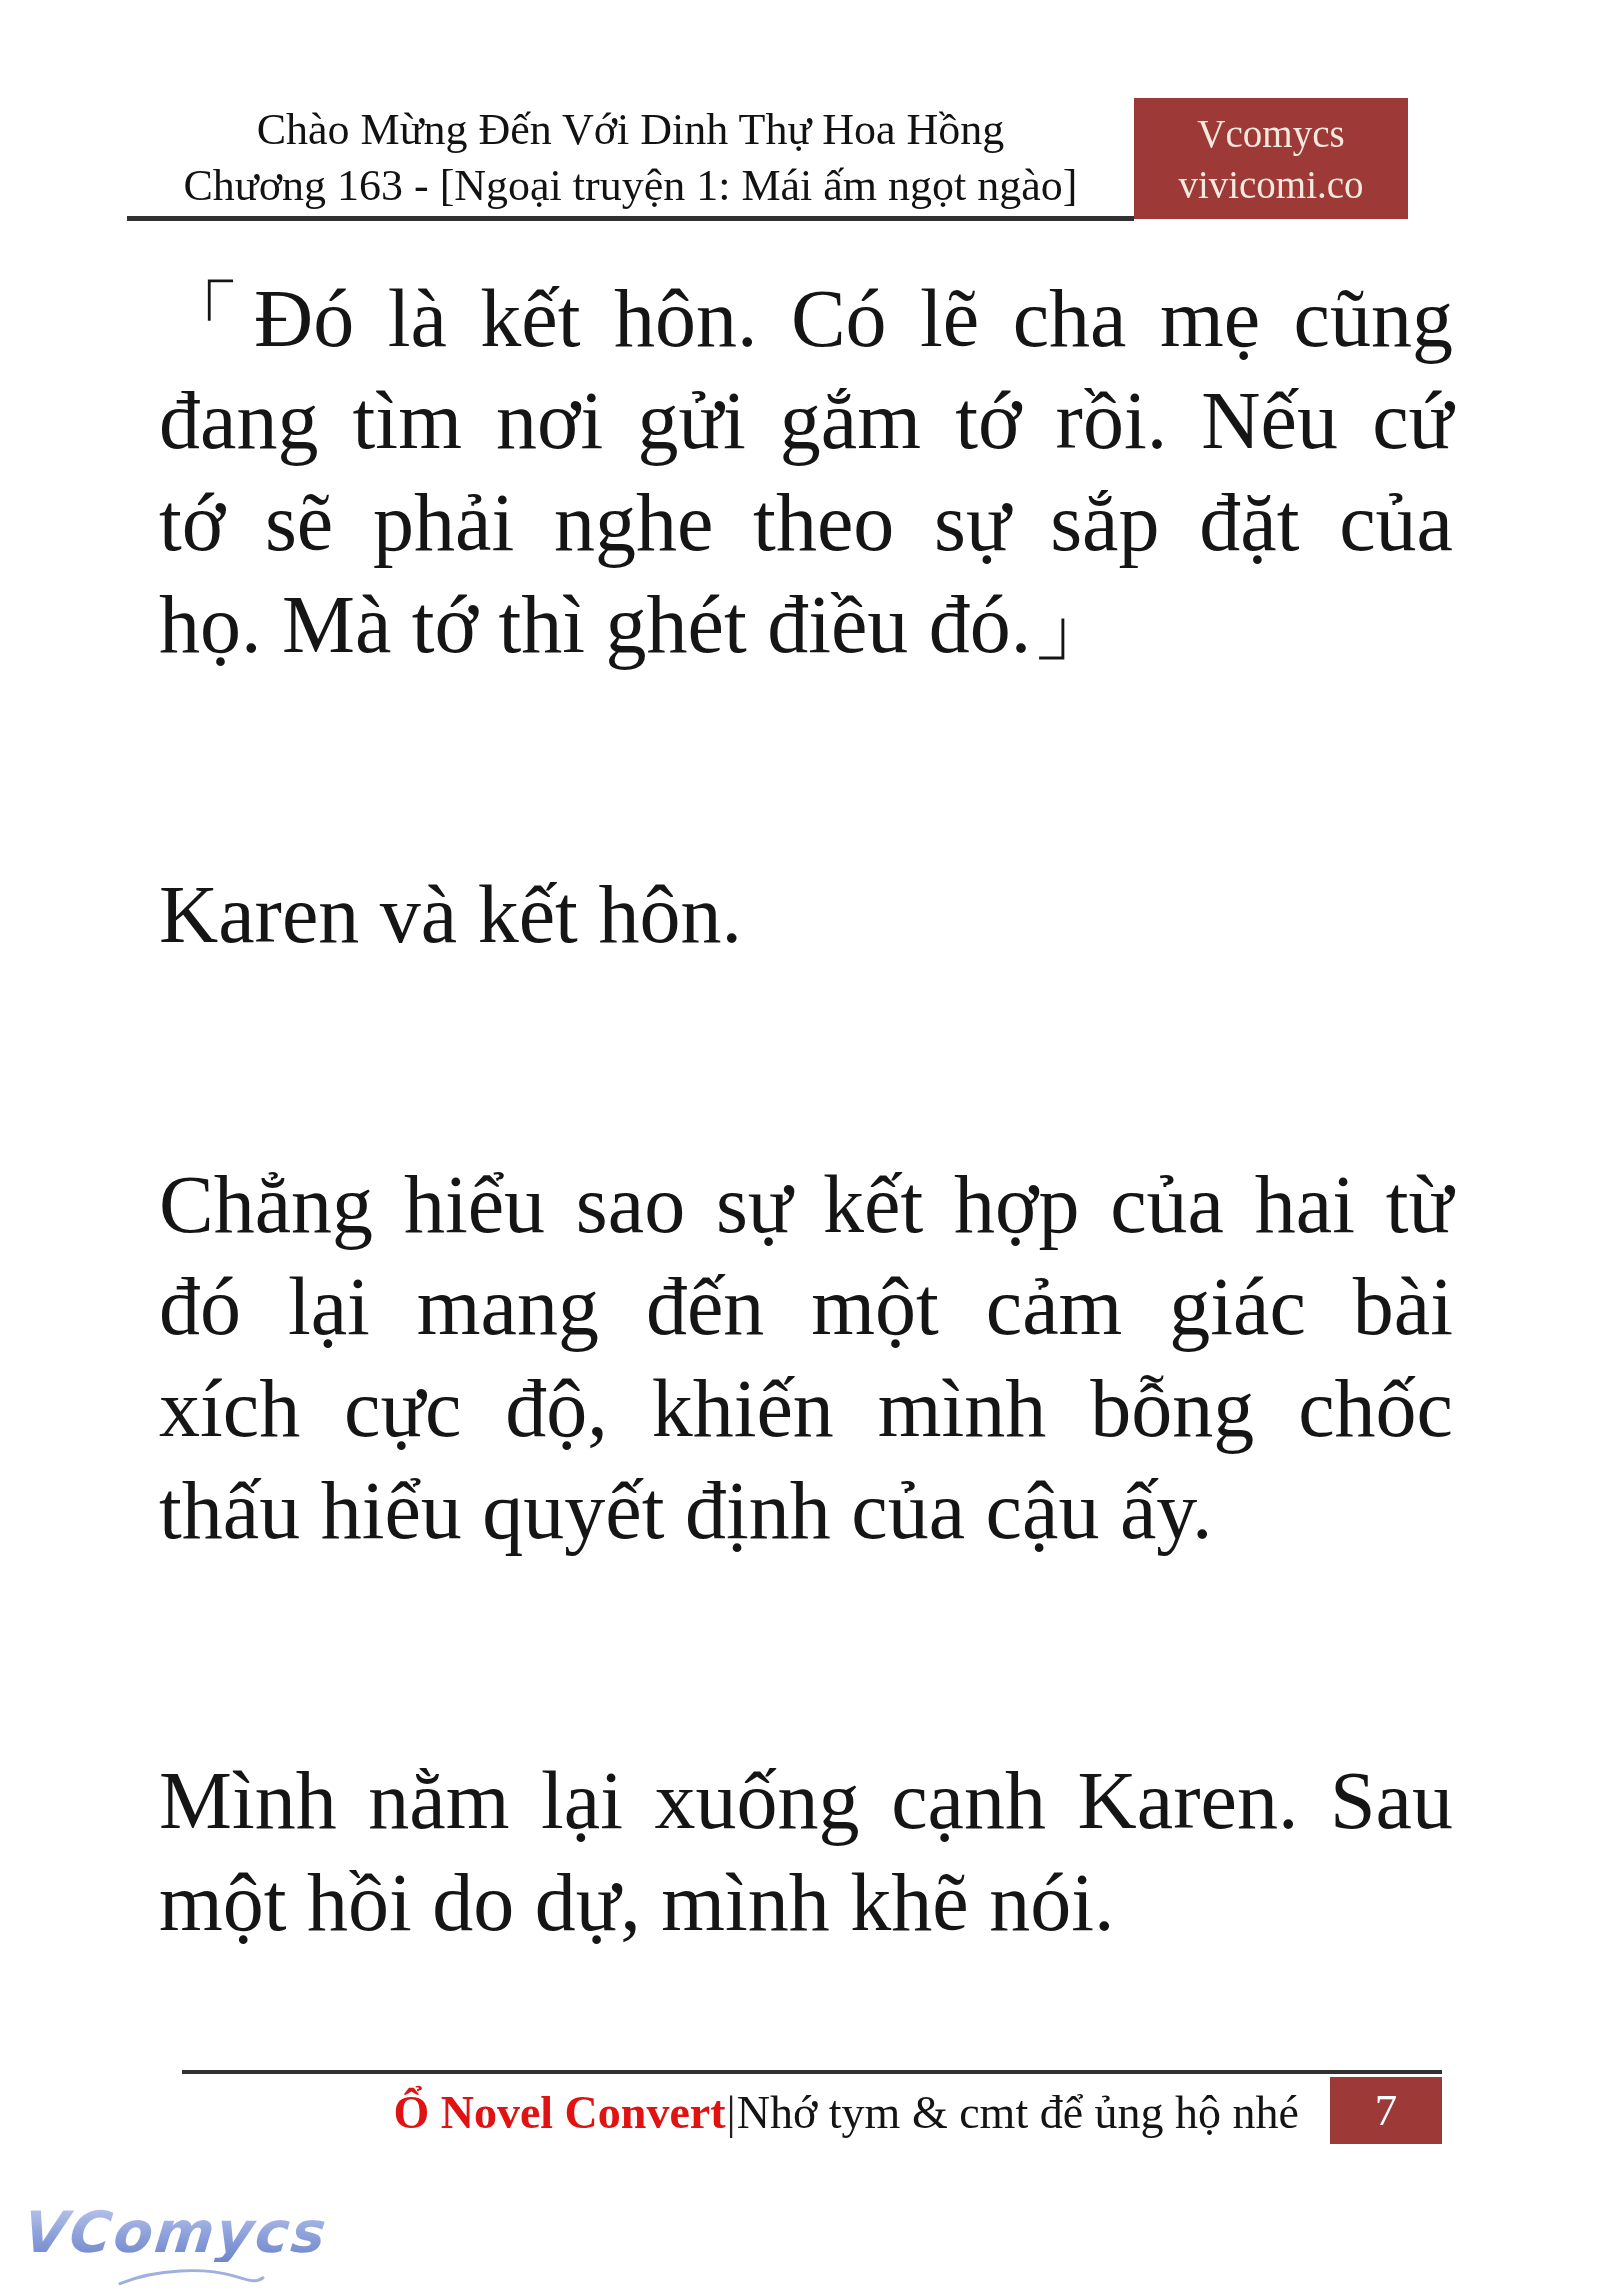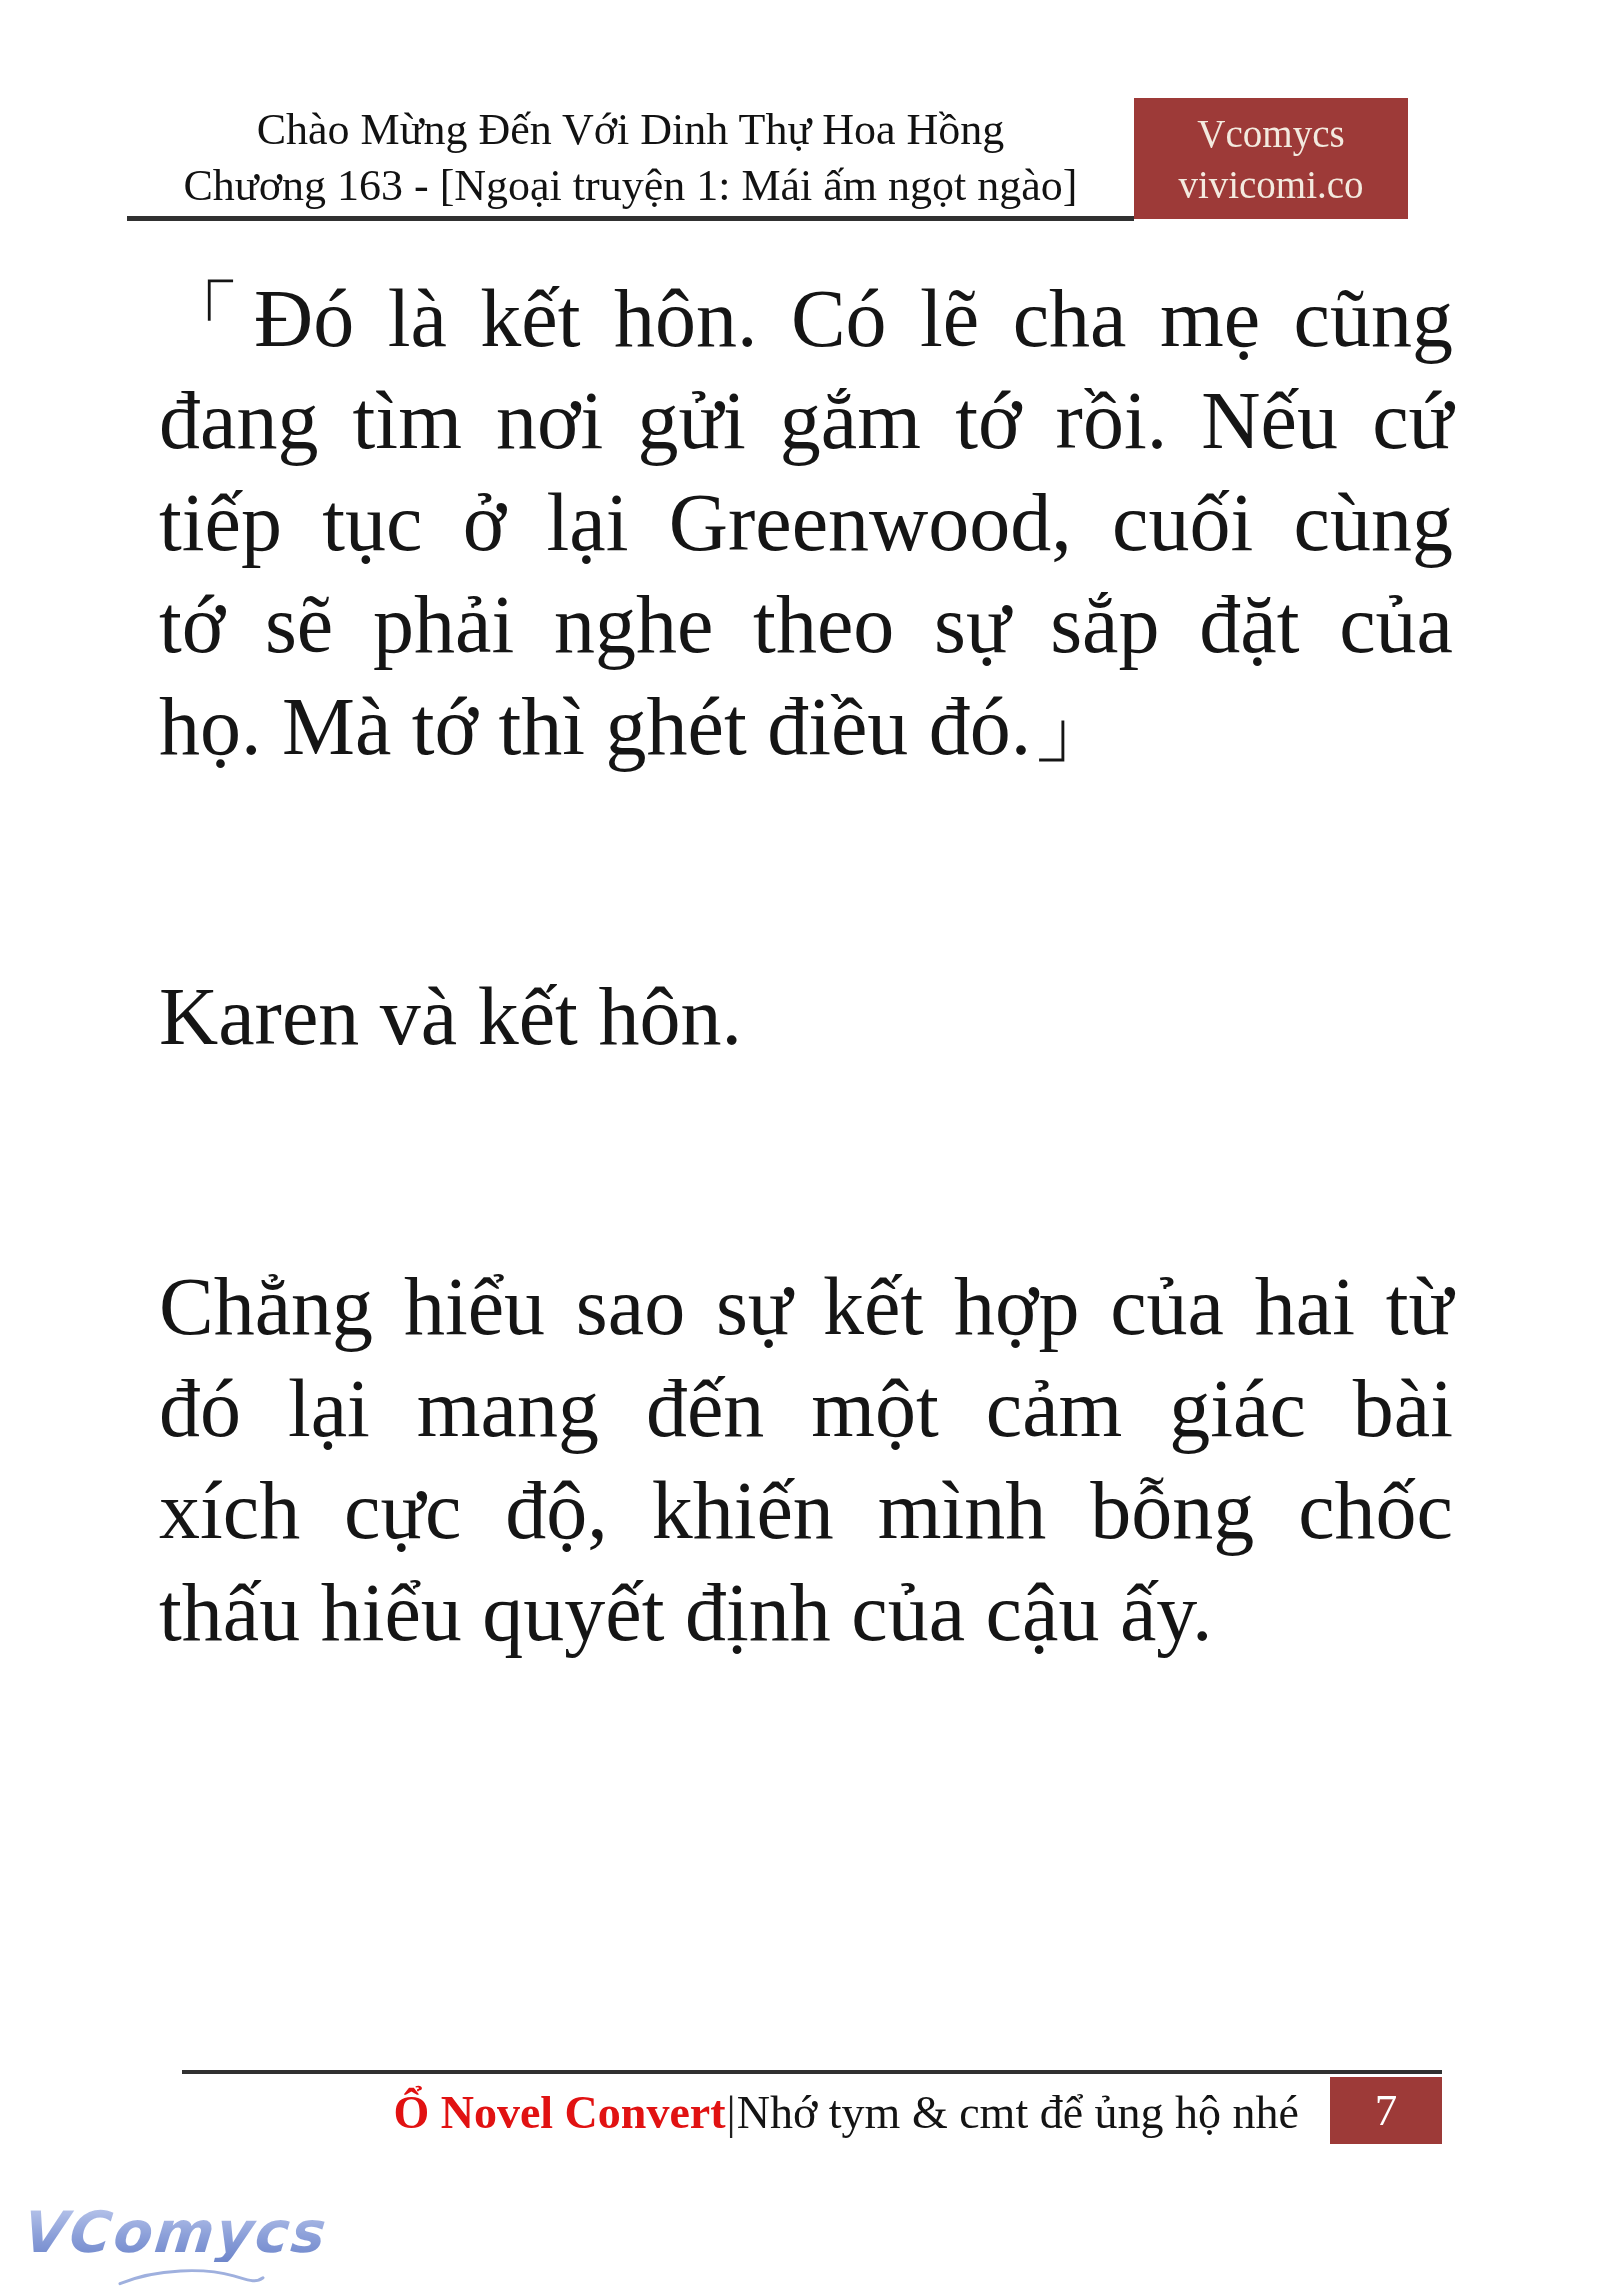--- a/index.html
+++ b/index.html
@@ -83,32 +83,35 @@
   <div class="header-rule"></div>
   <div class="site-badge">
     <div>Vcomycs</div>
     <div>vivicomi.co</div>
   </div>
 
   <div class="body-text">
     <div class="para">
       <div class="line">「Đó là kết hôn. Có lẽ cha mẹ cũng</div>
       <div class="line">đang tìm nơi gửi gắm tớ rồi. Nếu cứ</div>
-      <div class="line">tiếp tục ở lại Greenwood, cuối cùng</div>
       <div class="line">tớ sẽ phải nghe theo sự sắp đặt của</div>
       <div class="line last">họ. Mà tớ thì ghét điều đó.」</div>
     </div>
     <div class="para">
       <div class="line last">Karen và kết hôn.</div>
     </div>
     <div class="para">
       <div class="line">Chẳng hiểu sao sự kết hợp của hai từ</div>
       <div class="line">đó lại mang đến một cảm giác bài</div>
       <div class="line">xích cực độ, khiến mình bỗng chốc</div>
       <div class="line last">thấu hiểu quyết định của cậu ấy.</div>
+    </div>
+    <div class="para">
+      <div class="line">Mình nằm lại xuống cạnh Karen. Sau</div>
+      <div class="line last">một hồi do dự, mình khẽ nói.</div>
     </div>
   </div>
 
   <div class="footer">
     <div class="footer-row">
       <span class="footer-brand">Ổ Novel Convert</span>
       <span class="footer-sep">|</span>
       <span class="footer-note">Nhớ tym &amp; cmt để ủng hộ nhé</span>
     </div>
     <div class="page-number-box">7</div>

